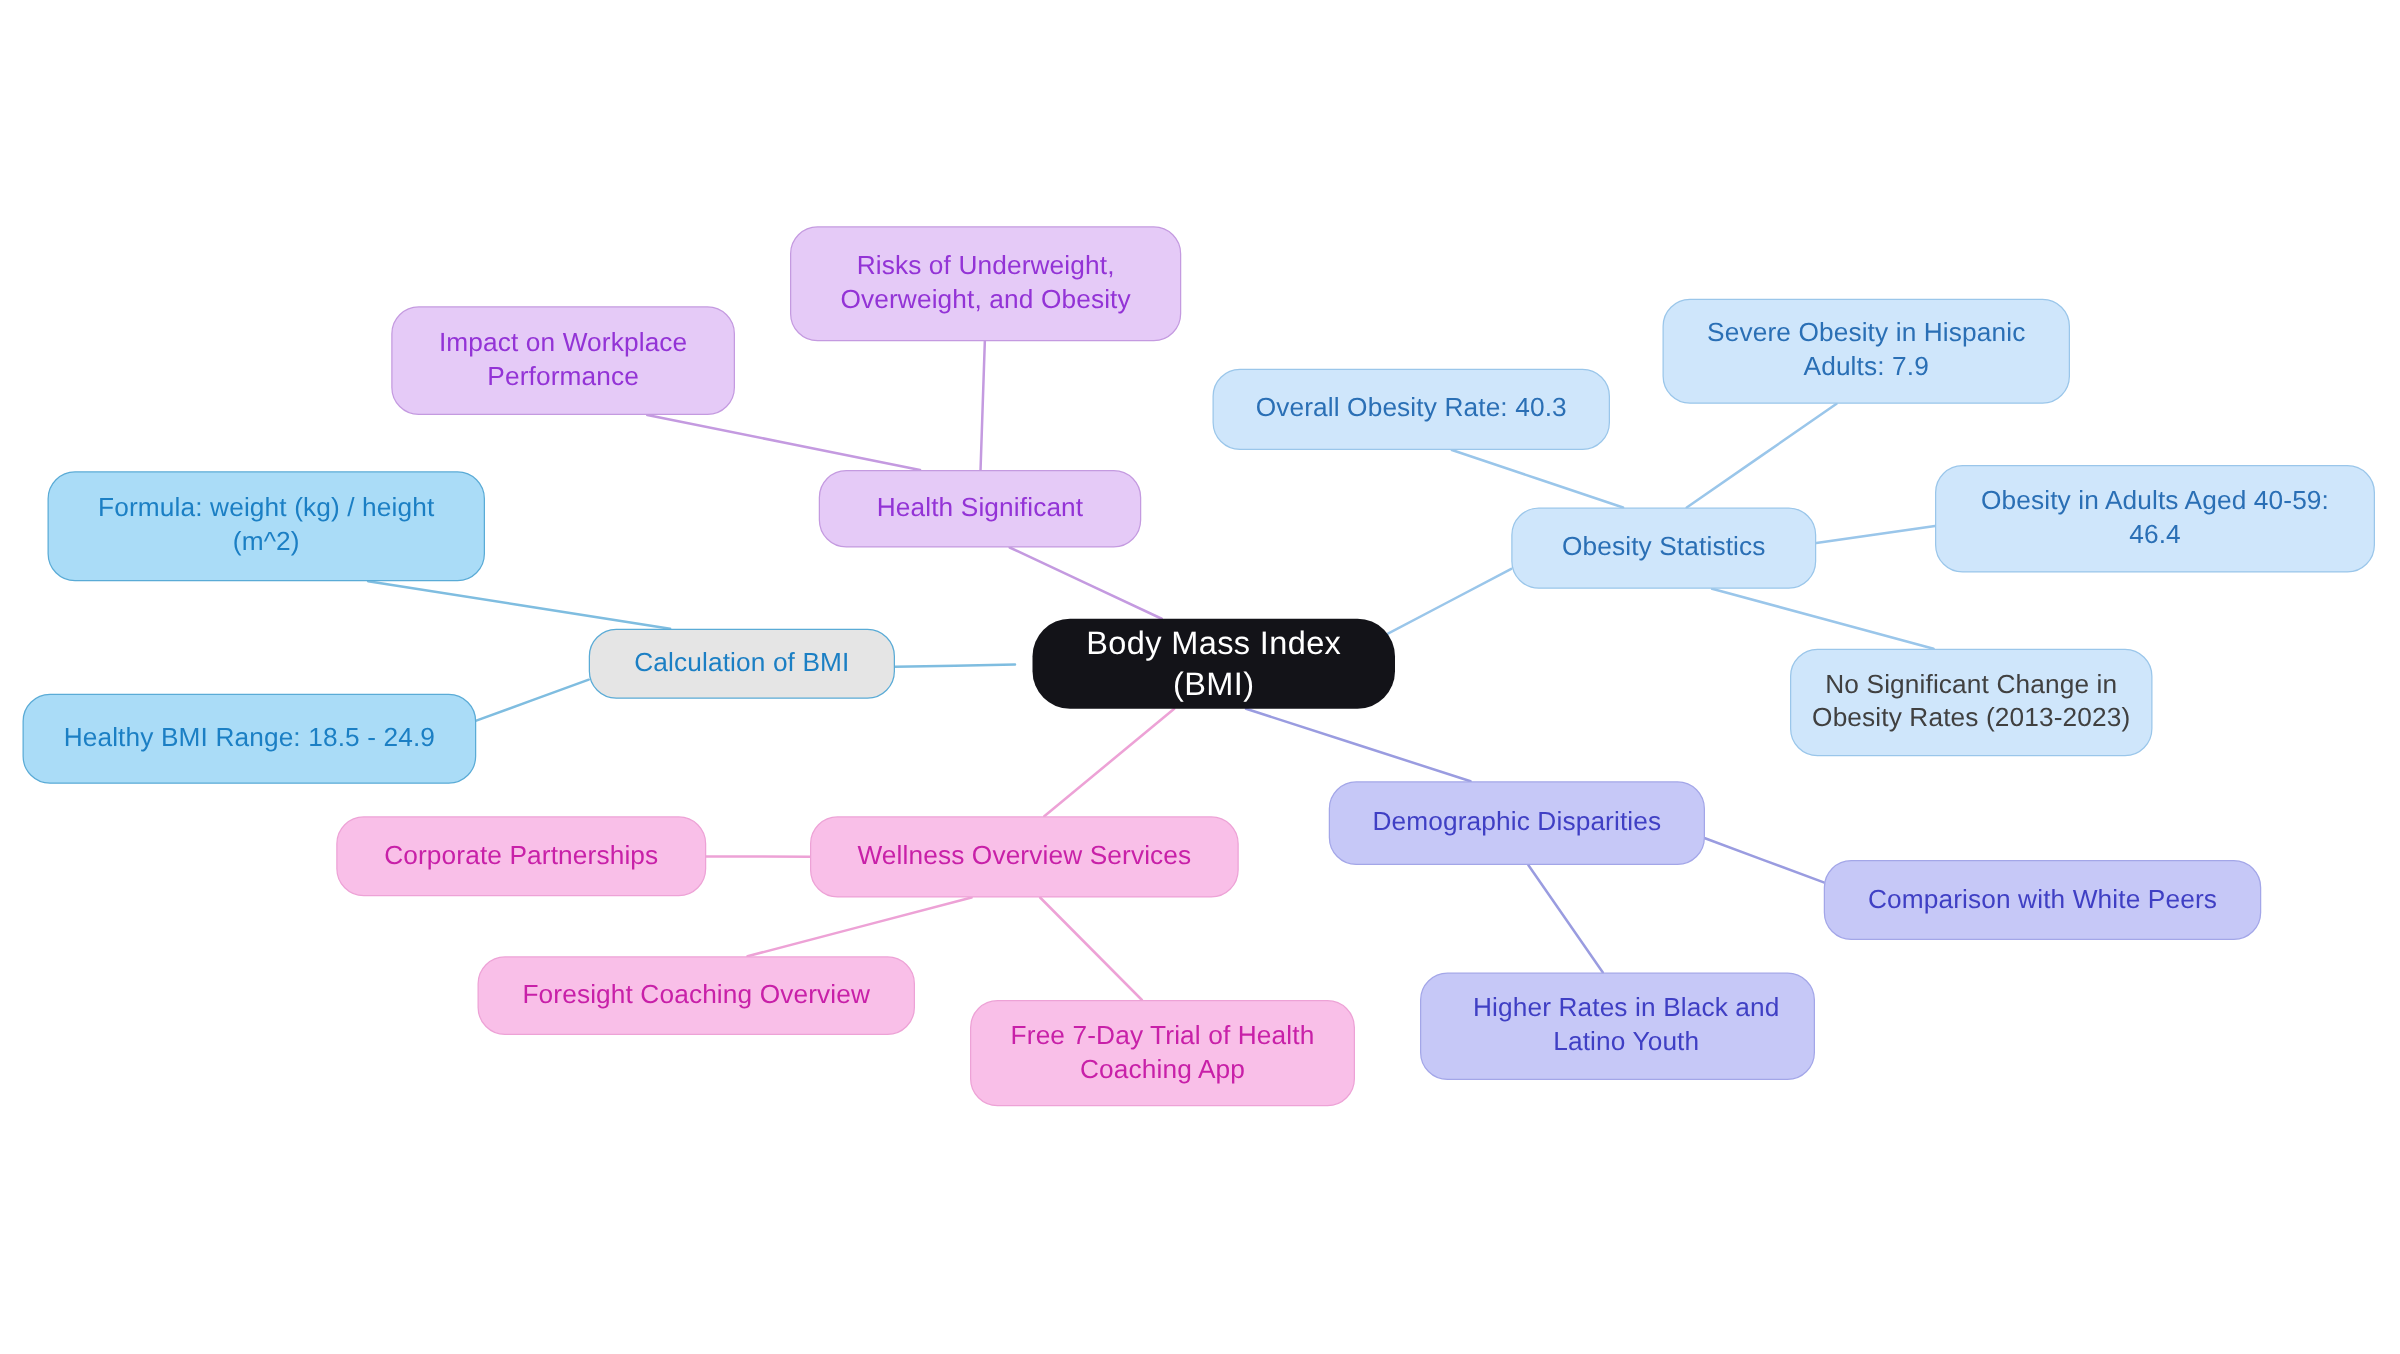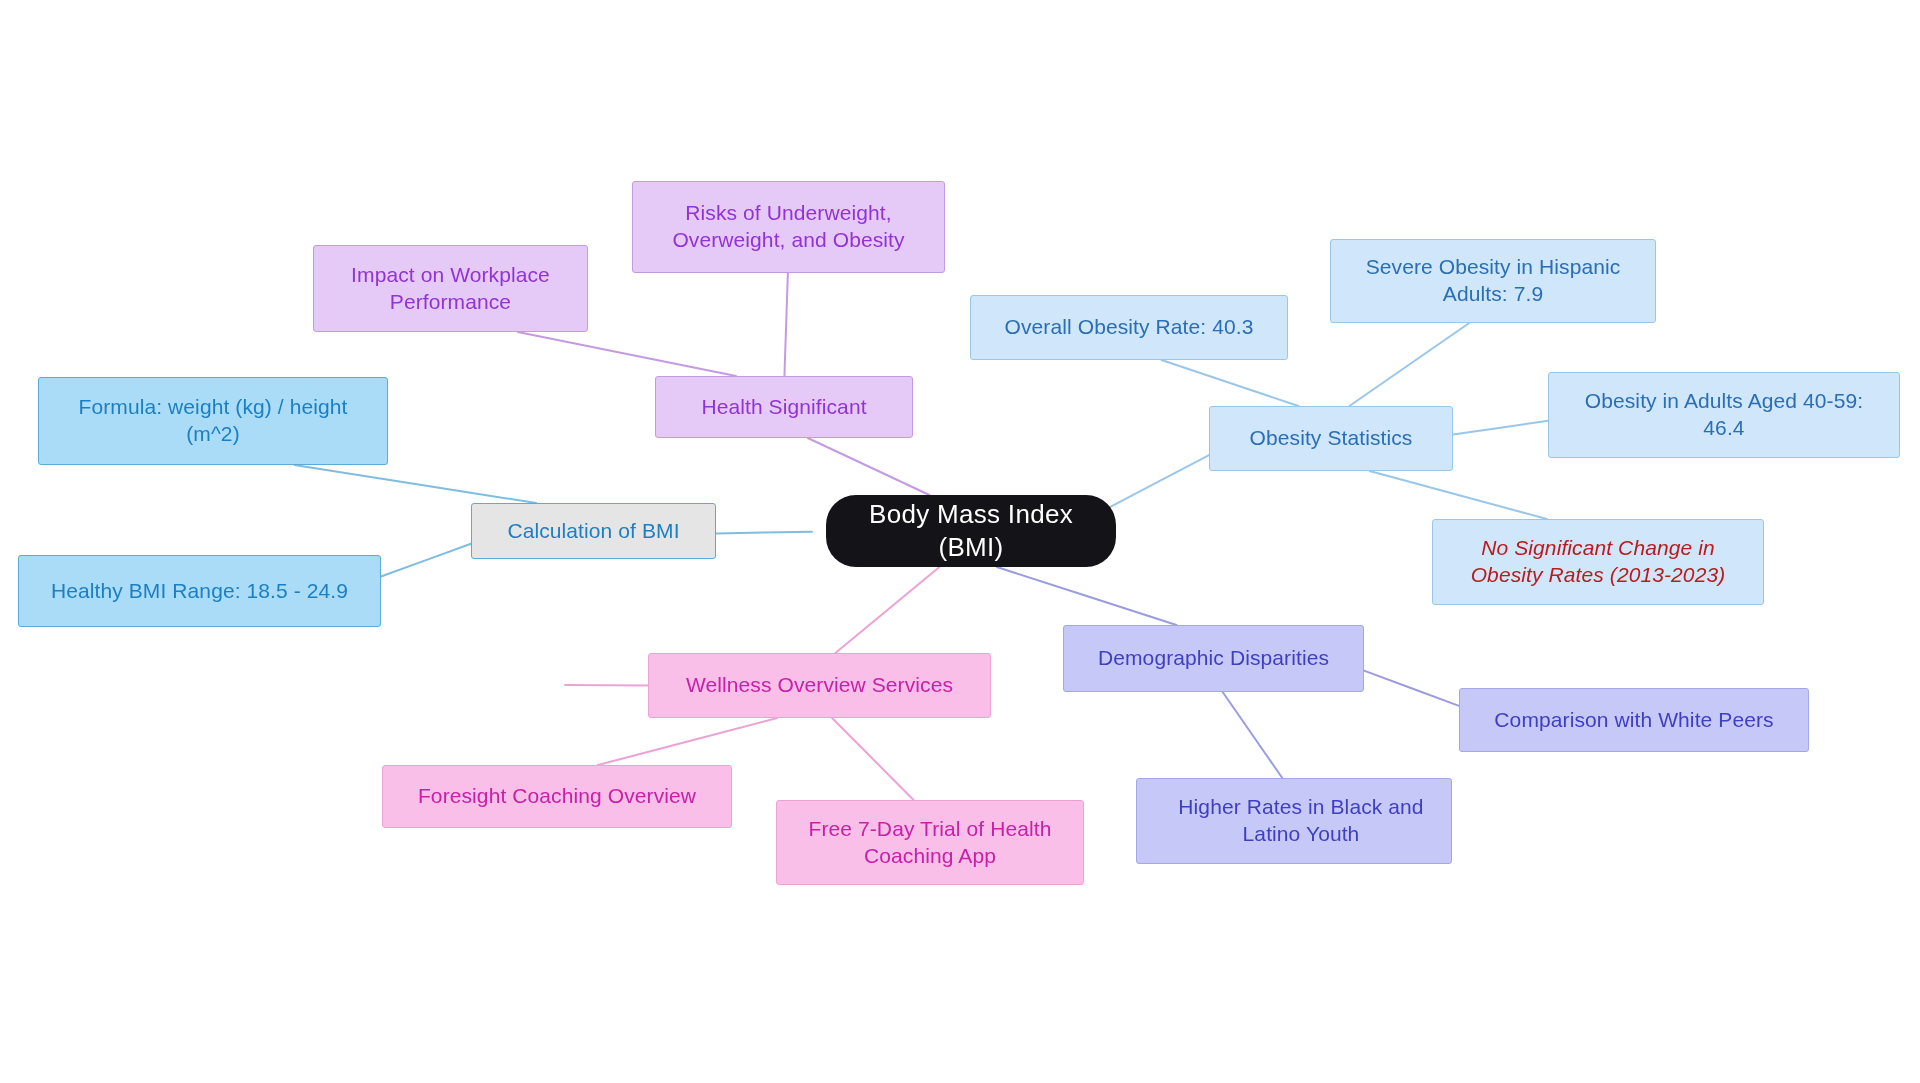--- a/index.html
+++ b/index.html
@@ -27,21 +27,21 @@
     height: 1083px;
     pointer-events: none;
   }
   .node {
     position: absolute;
     box-sizing: border-box;
     display: flex;
     align-items: center;
     justify-content: center;
     text-align: center;
-    border-radius: 3px;
+    border-radius: 22px;
     border-style: solid;
     border-width: 1.5px;
     line-height: 1.28;
     letter-spacing: 0.1px;
     padding: 6px 14px;
     white-space: pre-line;
   }
   .node.root {
     border-radius: 30px;
     border-width: 0;
@@ -88,23 +88,24 @@
     <div class="node leaf" style="left: 632px; top: 181px; width: 313px; height: 92px; background: rgb(229, 202, 247); border-color: rgb(196, 154, 224); color: rgb(147, 51, 214);">Risks of Underweight,
 Overweight, and Obesity</div>
     <div class="node leaf" style="left: 313px; top: 245px; width: 275px; height: 87px; background: rgb(229, 202, 247); border-color: rgb(196, 154, 224); color: rgb(147, 51, 214);">Impact on Workplace
 Performance</div>
     <div class="node branch" style="left: 1209px; top: 406px; width: 244px; height: 65px; background: rgb(207, 230, 251); border-color: rgb(154, 198, 234); color: rgb(42, 111, 181);">Obesity Statistics</div>
     <div class="node leaf" style="left: 970px; top: 295px; width: 318px; height: 65px; background: rgb(207, 230, 251); border-color: rgb(154, 198, 234); color: rgb(42, 111, 181);">Overall Obesity Rate: 40.3</div>
     <div class="node leaf" style="left: 1330px; top: 239px; width: 326px; height: 84px; background: rgb(207, 230, 251); border-color: rgb(154, 198, 234); color: rgb(42, 111, 181);">Severe Obesity in Hispanic
 Adults: 7.9</div>
     <div class="node leaf" style="left: 1548px; top: 372px; width: 352px; height: 86px; background: rgb(207, 230, 251); border-color: rgb(154, 198, 234); color: rgb(42, 111, 181);">Obesity in Adults Aged 40-59:
 46.4</div>
-    <div class="node leaf" style="left: 1432px; top: 519px; width: 332px; height: 86px; background: rgb(207, 230, 251); border-color: rgb(154, 198, 234); color: #b91c1c; font-style: italic;">No Significant Change in
+    <div class="node leaf" style="left: 1432px; top: 519px; width: 290px; height: 86px; background: rgb(207, 230, 251); border-color: rgb(154, 198, 234); color: #404040;">No Significant Change in
 Obesity Rates (2013-2023)</div>
     <div class="node branch" style="left: 1063px; top: 625px; width: 301px; height: 67px; background: rgb(198, 200, 247); border-color: rgb(163, 166, 232); color: rgb(63, 63, 196);">Demographic Disparities</div>
     <div class="node leaf" style="left: 1459px; top: 688px; width: 350px; height: 64px; background: rgb(198, 200, 247); border-color: rgb(163, 166, 232); color: rgb(63, 63, 196);">Comparison with White Peers</div>
     <div class="node leaf" style="left: 1136px; top: 778px; width: 316px; height: 86px; background: rgb(198, 200, 247); border-color: rgb(163, 166, 232); color: rgb(63, 63, 196); padding-left: 28px;">Higher Rates in Black and
 Latino Youth</div>
     <div class="node branch" style="left: 648px; top: 653px; width: 343px; height: 65px; background: rgb(249, 191, 232); border-color: rgb(237, 162, 214); color: rgb(200, 32, 168);">Wellness Overview Services</div>
+    <div class="node leaf" style="left: 269px; top: 653px; width: 296px; height: 64px; background: rgb(249, 191, 232); border-color: rgb(237, 162, 214); color: rgb(200, 32, 168);">Corporate Partnerships</div>
     <div class="node leaf" style="left: 382px; top: 765px; width: 350px; height: 63px; background: rgb(249, 191, 232); border-color: rgb(237, 162, 214); color: rgb(200, 32, 168);">Foresight Coaching Overview</div>
     <div class="node leaf" style="left: 776px; top: 800px; width: 308px; height: 85px; background: rgb(249, 191, 232); border-color: rgb(237, 162, 214); color: rgb(200, 32, 168);">Free 7-Day Trial of Health
 Coaching App</div>
   </div>
 
 </body></html>

